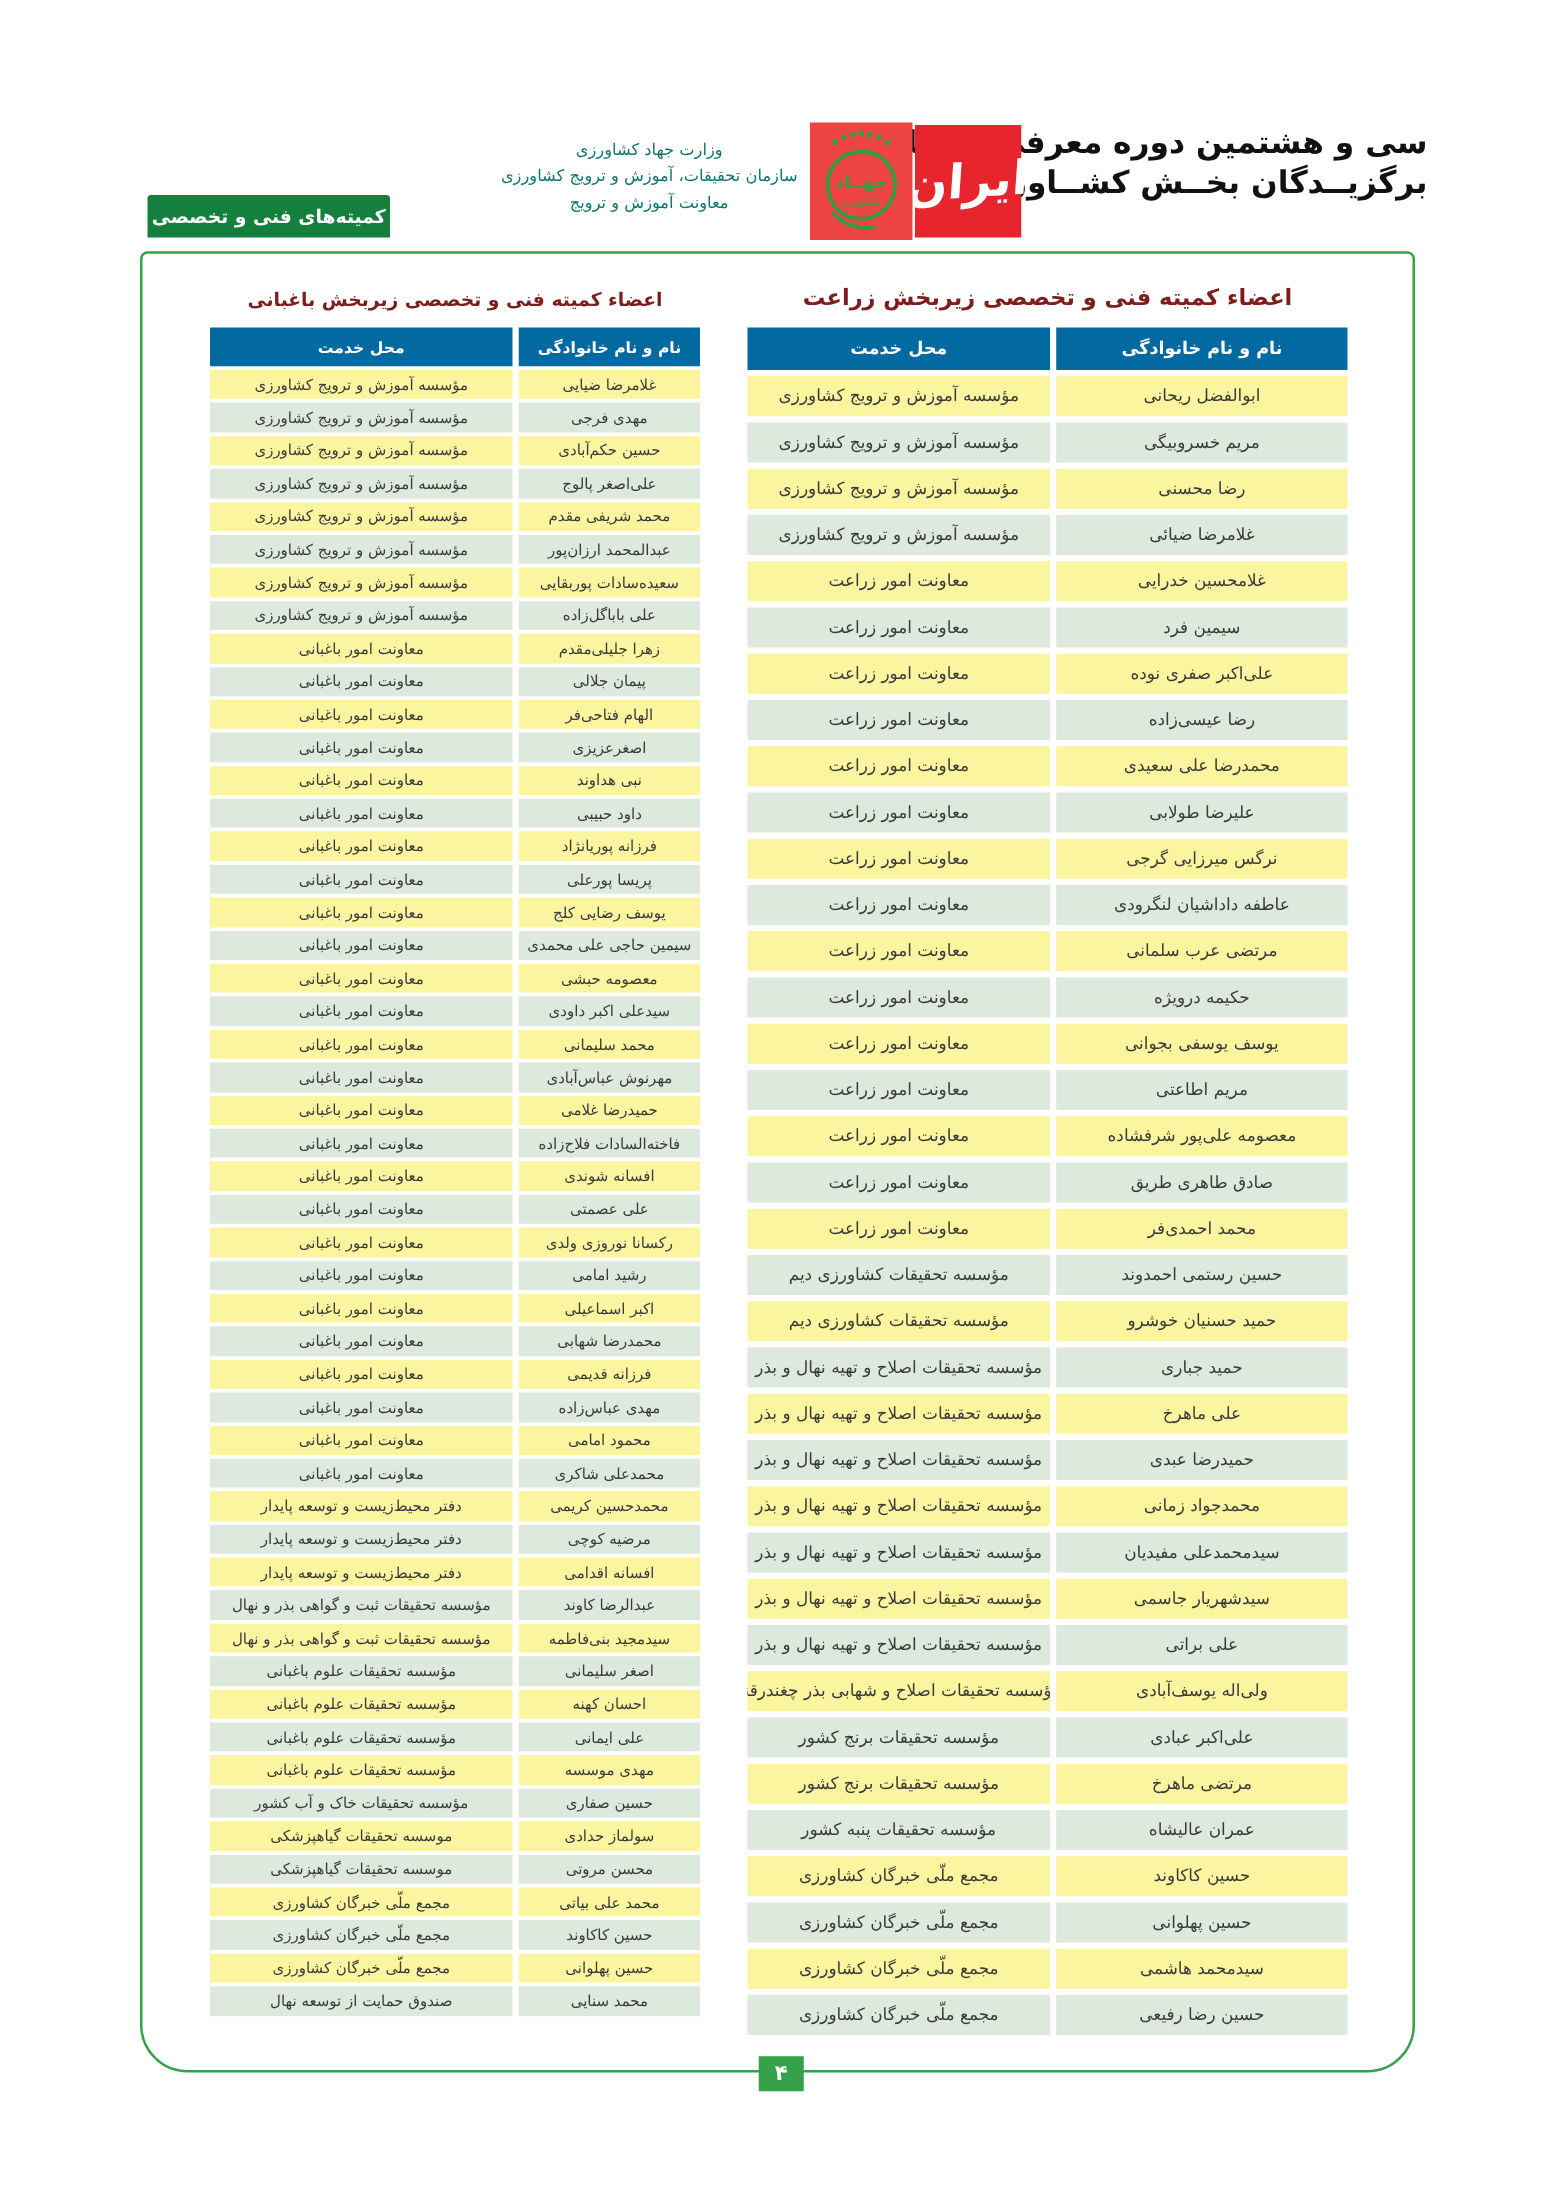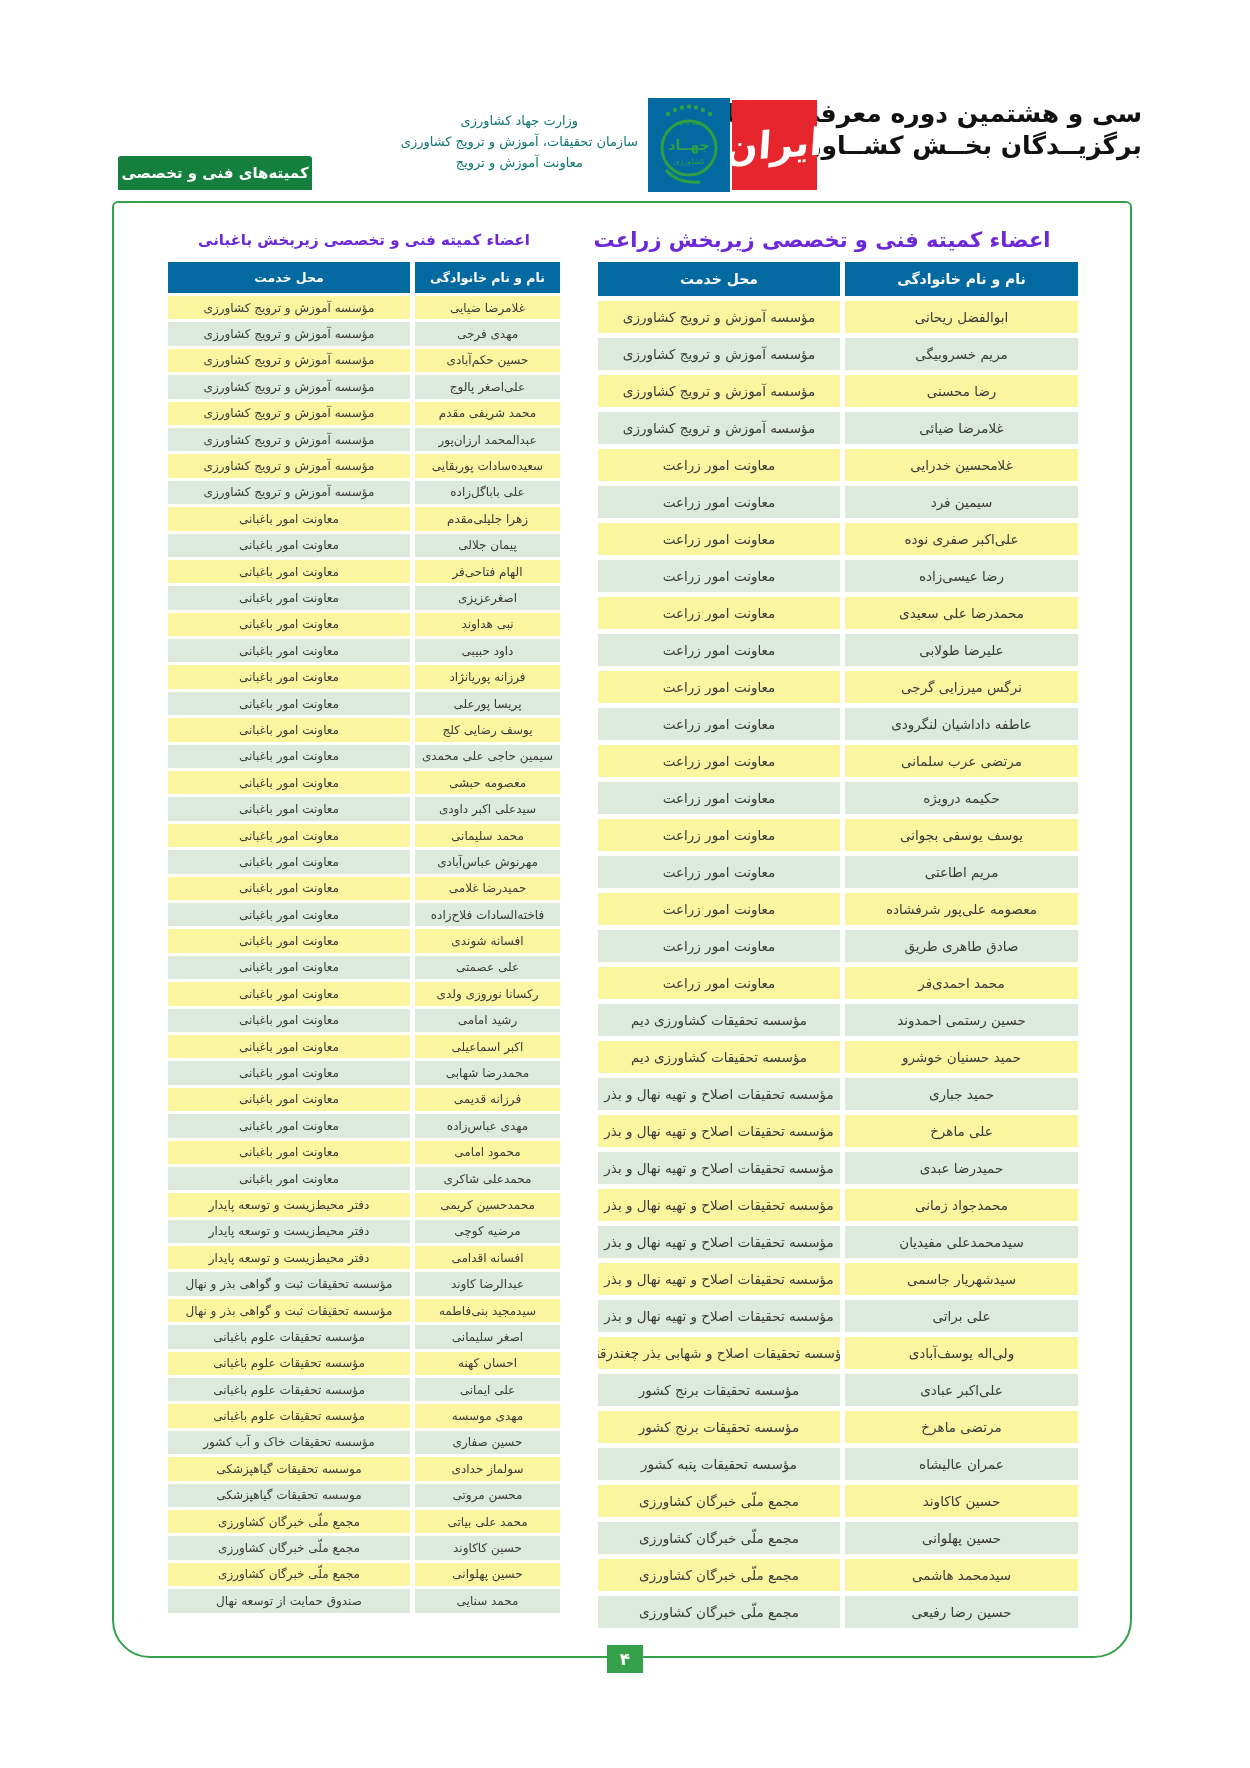--- a/index.html
+++ b/index.html
@@ -13,21 +13,21 @@
     font-weight:bold;color:#111;font-size:25px;line-height:32px;letter-spacing:-0.5px;
   }
   .iran-logo{
     position:absolute;top:100px;left:732px;width:85px;height:90px;background:#e6252c;
     display:flex;align-items:center;justify-content:center;
   }
   .iran-logo span{
     color:#fff;font-size:38px;font-weight:bold;transform:skewX(-8deg) rotate(-4deg);
   }
   .jihad-logo{
-    position:absolute;top:98px;left:648px;width:82px;height:94px;background:#0369a1;
+    position:absolute;top:98px;left:648px;width:82px;height:94px;background:#ef4444;
     display:flex;align-items:flex-start;justify-content:center;
   }
   .org-lines{
     position:absolute;top:110px;right:612px;text-align:center;
     color:#0f766e;font-size:13px;line-height:21px;white-space:nowrap;
   }
   
   .section-tab{
     position:absolute;top:156px;left:118px;width:194px;height:34px;background:#15803d;
     color:#fff;font-weight:bold;font-size:15px;display:flex;align-items:center;justify-content:center;
@@ -37,23 +37,23 @@
     position:absolute;top:201px;left:112px;width:1020px;height:1457px;
     border:2.5px solid #35a24b;border-radius:6px 6px 38px 38px;box-sizing:border-box;
   }
   .page-num{
     position:absolute;top:1645px;left:607px;width:36px;height:28px;background:#35a24b;
     color:#fff;font-weight:bold;font-size:17px;display:flex;align-items:center;justify-content:center;
     z-index:3;
   }
   
   .tbl-title{
-    position:absolute;font-weight:bold;color:#6d28d9;text-align:center;white-space:nowrap;
-  }
-  #zeraat-title{top:228px;left:582px;width:480px;font-size:21px;}
+    position:absolute;font-weight:bold;color:#7f1d1d;text-align:center;white-space:nowrap;
+  }
+  #zeraat-title{top:228px;left:598px;width:480px;font-size:18px;}
   #baghbani-title{top:231px;left:168px;width:392px;font-size:15px;}
   .tbl{position:absolute;display:flex;flex-direction:column;}
   #zeraat-table{top:262px;left:598px;width:480px;}
   #baghbani-table{top:262px;left:168px;width:392px;}
   .trow{display:flex;flex-direction:row;}
   .thead .cell{background:#0369a1;color:#fff;font-weight:bold;}
   .cell{
     display:flex;align-items:center;justify-content:center;
     color:#3a3a3a;box-sizing:border-box;white-space:nowrap;overflow:hidden;
   }

